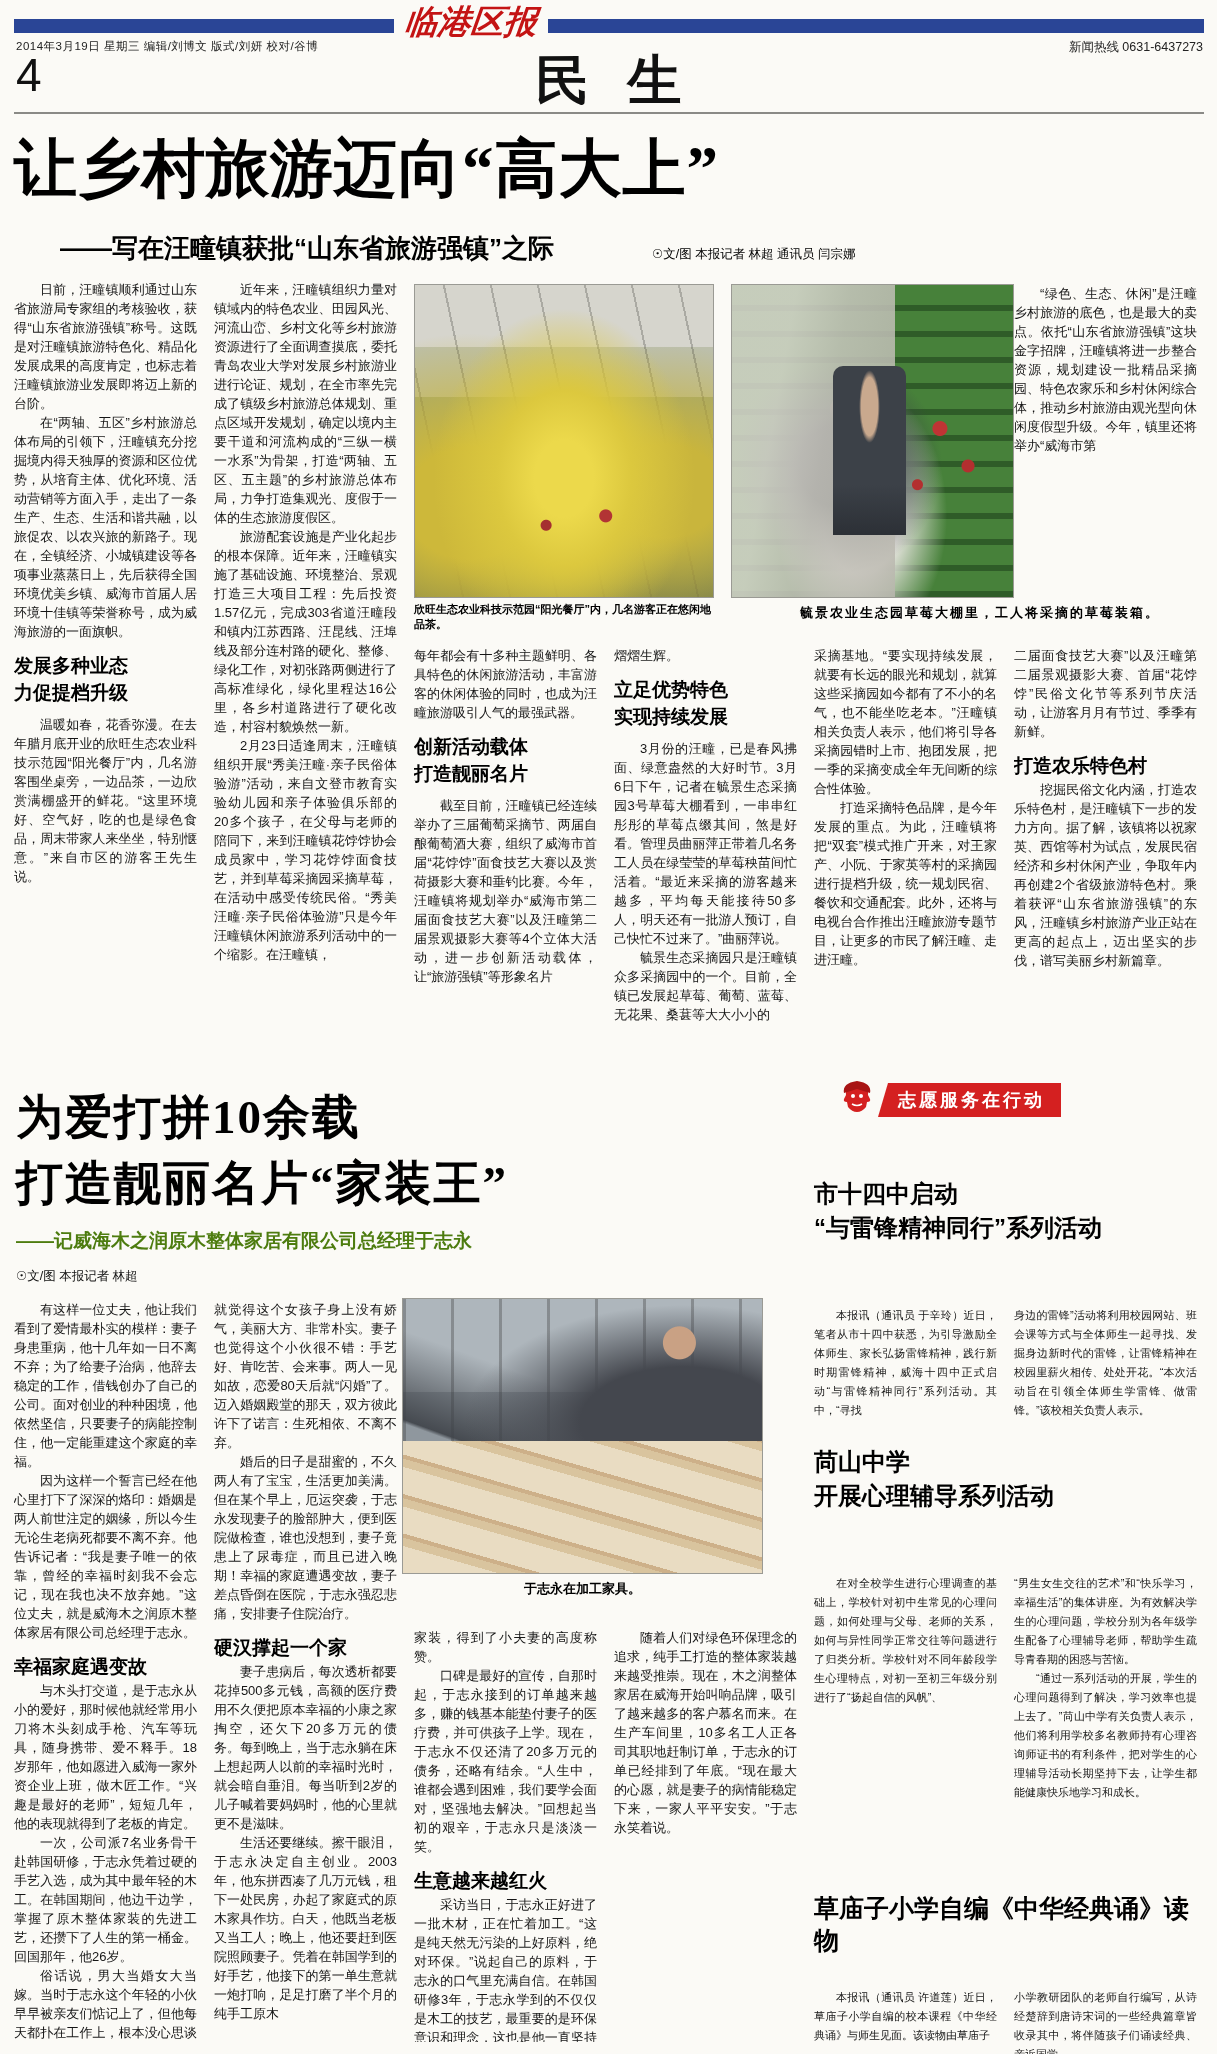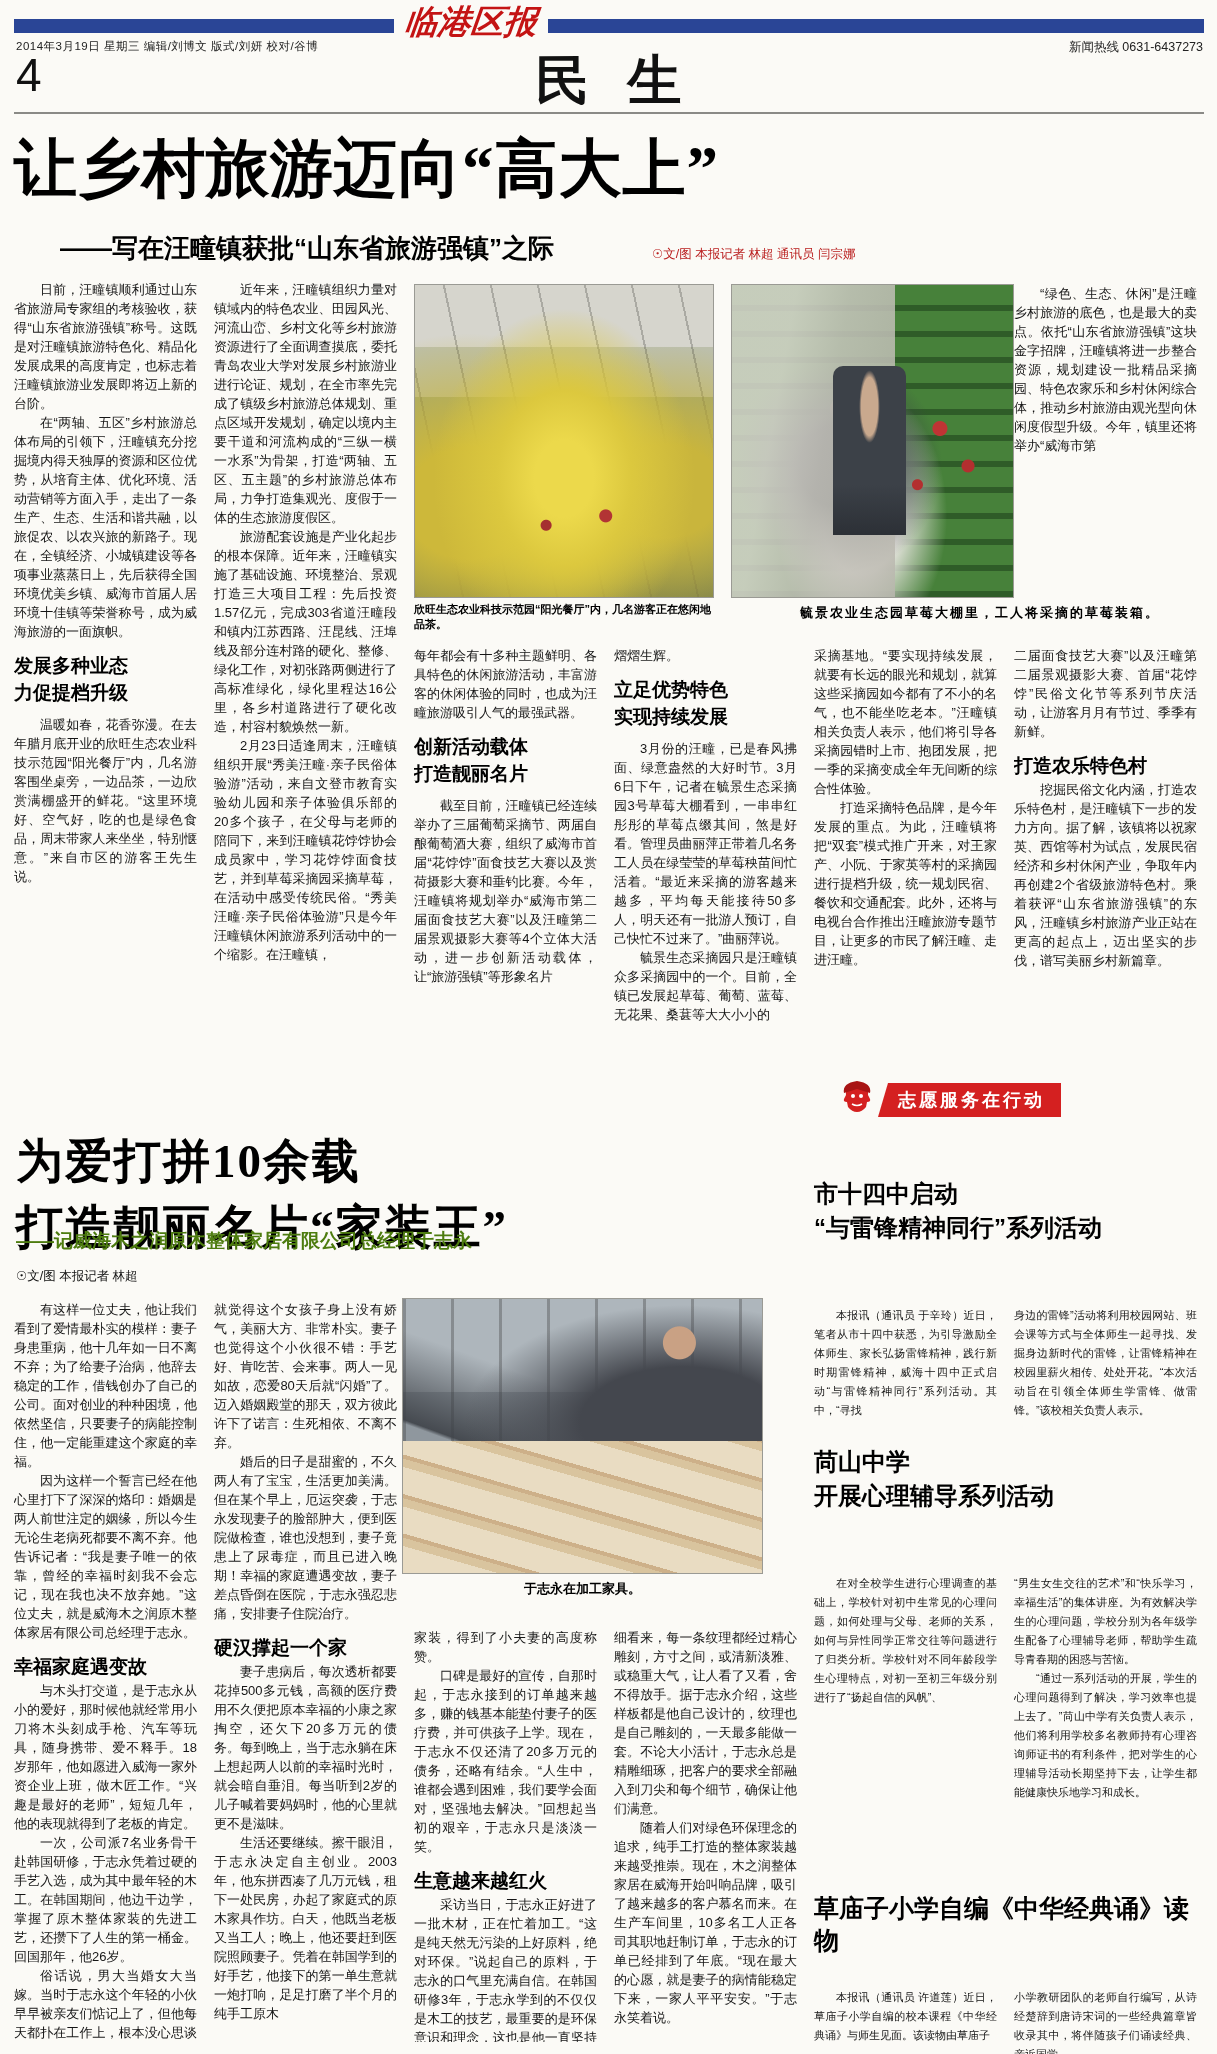--- a/index.html
+++ b/index.html
@@ -14,21 +14,21 @@
   #hotline{position:absolute;top:39px;right:14px;font-size:12.5px;color:#222;}
   #pagenum{position:absolute;top:50px;left:16px;font-size:46px;color:#111;line-height:50px;}
   #section-title{position:absolute;top:52px;left:0;width:1217px;text-align:center;
     font-size:54px;font-weight:bold;letter-spacing:38px;text-indent:38px;line-height:56px;}
   #header-rule{position:absolute;top:112px;left:14px;width:1190px;height:2px;background:#8a8a86;}
   
   #a1-title{position:absolute;top:122px;left:14px;width:760px;
     font-family:"Liberation Serif","DejaVu Serif",serif;font-weight:bold;
     font-size:63px;line-height:94px;letter-spacing:1px;color:#000;}
   #a1-subtitle{position:absolute;top:231px;left:60px;font-size:26px;font-weight:bold;color:#000;}
-  #a1-byline{position:absolute;top:246px;left:652px;font-size:12.5px;color:#b91c1c;}
+  #a1-byline{position:absolute;top:246px;left:652px;font-size:12.5px;color:#000000;}
   
   .col{position:absolute;width:183px;text-align:justify;font-size:13px;line-height:19px;
        overflow:hidden;color:#151515;}
   .col p{margin:0;text-indent:2em;}
   .col p.cont{text-indent:0;}
   .colhead{font-weight:bold;font-size:19px;line-height:25px;text-indent:0;
            margin:12px 0 2px;color:#000;}
   .colhead.h2{margin:0 0 10px;}
   
   .photo{position:absolute;overflow:hidden;border:1px solid #9a9a94;box-sizing:border-box;}
@@ -69,21 +69,21 @@
   #photo3::after{content:"";position:absolute;left:0;top:52%;width:100%;height:48%;
       background:
         repeating-linear-gradient(16deg, #e9dcc2 0 26px, #d9c49e 26px 34px, #cdb089 34px 38px);
       }
   .caption{position:absolute;font-weight:bold;color:#000;}
   #cap1{left:414px;top:602px;width:300px;font-size:11px;line-height:15px;}
   #cap2{left:800px;top:604px;width:404px;font-size:13px;line-height:17px;letter-spacing:2px;}
   #cap3{left:402px;top:1580px;width:361px;text-align:center;font-size:13px;}
   
   .a2-title{position:absolute;left:16px;font-family:"Liberation Serif","DejaVu Serif",serif;
-     font-weight:bold;font-size:47px;letter-spacing:2px;color:#000;margin-top:44px;}
+     font-weight:bold;font-size:47px;letter-spacing:2px;color:#000;}
   #a2-subtitle{position:absolute;left:16px;top:1228px;font-size:19px;font-weight:bold;color:#4d7c0f;}
   #a2-byline{position:absolute;left:16px;top:1268px;font-size:12.5px;color:#111;}
   
   #vol-badge{position:absolute;left:840px;top:1080px;height:40px;display:flex;align-items:center;}
   #vol-badge .flag{background:#d42020;color:#fff;font-weight:bold;font-size:18px;
      letter-spacing:3px;padding:5px 16px 5px 20px;clip-path:polygon(10px 0,100% 0,100% 100%,0 100%);}
   .sb-title{position:absolute;left:814px;width:390px;font-weight:bold;font-size:24px;
      line-height:32px;color:#000;}
   .sb-col{position:absolute;width:183px;text-align:justify;font-size:11px;line-height:19px;
      overflow:hidden;color:#151515;margin-top:40px;}
@@ -175,21 +175,20 @@
       <p>妻子患病后，每次透析都要花掉500多元钱，高额的医疗费用不久便把原本幸福的小康之家掏空，还欠下20多万元的债务。每到晚上，当于志永躺在床上想起两人以前的幸福时光时，就会暗自垂泪。每当听到2岁的儿子喊着要妈妈时，他的心里就更不是滋味。</p>
       <p>生活还要继续。擦干眼泪，于志永决定自主创业。2003年，他东拼西凑了几万元钱，租下一处民房，办起了家庭式的原木家具作坊。白天，他既当老板又当工人；晚上，他还要赶到医院照顾妻子。凭着在韩国学到的好手艺，他接下的第一单生意就一炮打响，足足打磨了半个月的纯手工原木</p>
     </div>
   <div class="col" style="left:414px;top:1628px;height:414px;">
       <p class="cont">家装，得到了小夫妻的高度称赞。</p>
       <p>口碑是最好的宣传，自那时起，于志永接到的订单越来越多，赚的钱基本能垫付妻子的医疗费，并可供孩子上学。现在，于志永不仅还清了20多万元的债务，还略有结余。“人生中，谁都会遇到困难，我们要学会面对，坚强地去解决。”回想起当初的艰辛，于志永只是淡淡一笑。</p>
       <div class="colhead">生意越来越红火</div>
       <p>采访当日，于志永正好进了一批木材，正在忙着加工。“这是纯天然无污染的上好原料，绝对环保。”说起自己的原料，于志永的口气里充满自信。在韩国研修3年，于志永学到的不仅仅是木工的技艺，最重要的是环保意识和理念，这也是他一直坚持的经营理念。</p>
     </div>
   <div class="col" style="left:614px;top:1628px;height:414px;">
-      <p class="cont">细看来，每一条纹理都经过精心雕刻，方寸之间，或清新淡雅、或稳重大气，让人看了又看，舍不得放手。据于志永介绍，这些样板都是他自己设计的，纹理也是自己雕刻的，一天最多能做一套。不论大小活计，于志永总是精雕细琢，把客户的要求全部融入到刀尖和每个细节，确保让他们满意。</p>
       <p>随着人们对绿色环保理念的追求，纯手工打造的整体家装越来越受推崇。现在，木之润整体家居在威海开始叫响品牌，吸引了越来越多的客户慕名而来。在生产车间里，10多名工人正各司其职地赶制订单，于志永的订单已经排到了年底。“现在最大的心愿，就是妻子的病情能稳定下来，一家人平平安安。”于志永笑着说。</p>
     </div>
 
   <div id="vol-badge">
     <span style="margin-right:4px;display:inline-block;">
       <svg width="34" height="38" viewBox="0 0 34 38">
         <path d="M6 16 Q5 6 17 5 Q29 6 28 16 L30 20 Q31 23 27 23 L26 28 Q22 33 17 33 Q12 33 8 28 L7 23 Q3 23 4 20 Z" fill="#d42020"></path>
         <circle cx="13" cy="17" r="2" fill="#fff"></circle>
         <circle cx="21" cy="17" r="2" fill="#fff"></circle>
         <path d="M12 25 Q17 28 22 25" stroke="#fff" stroke-width="1.5" fill="none"></path>

